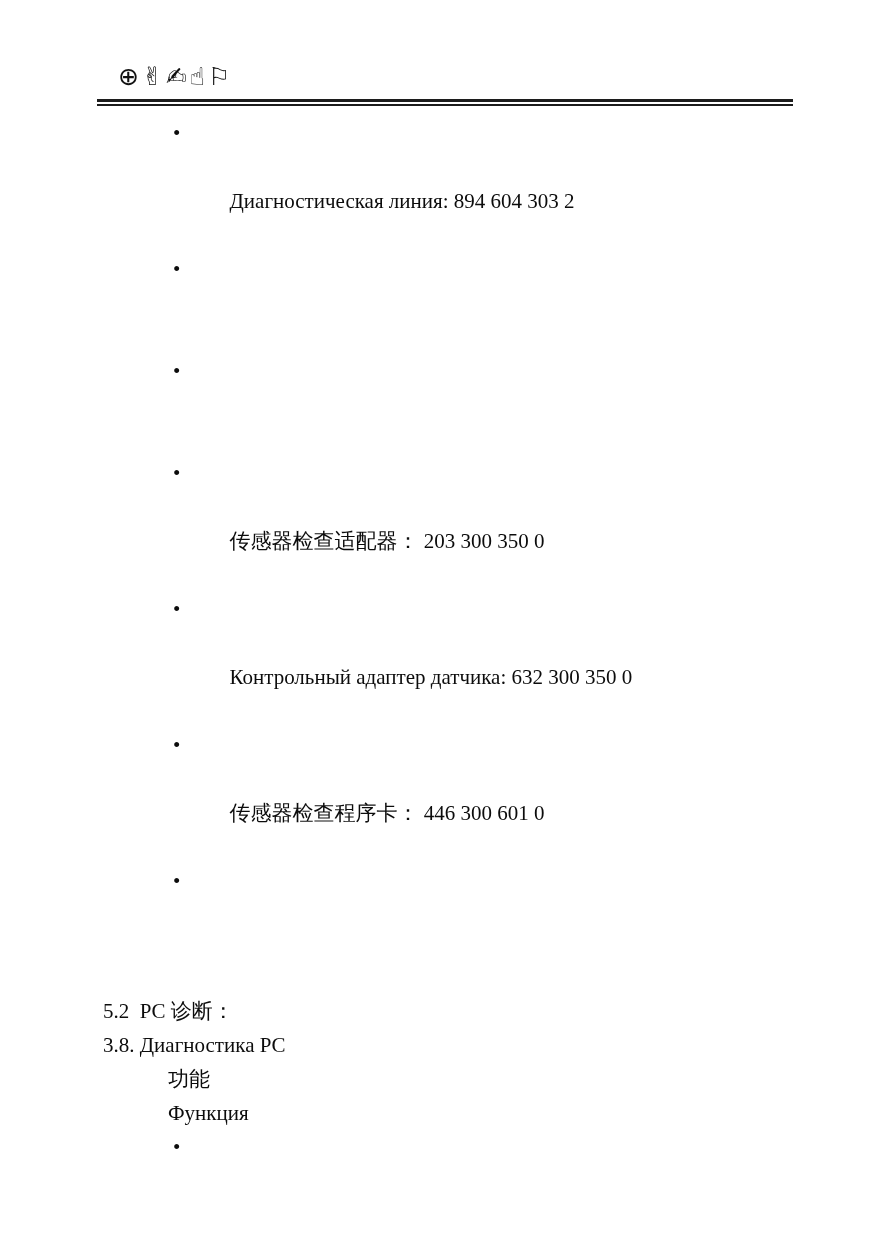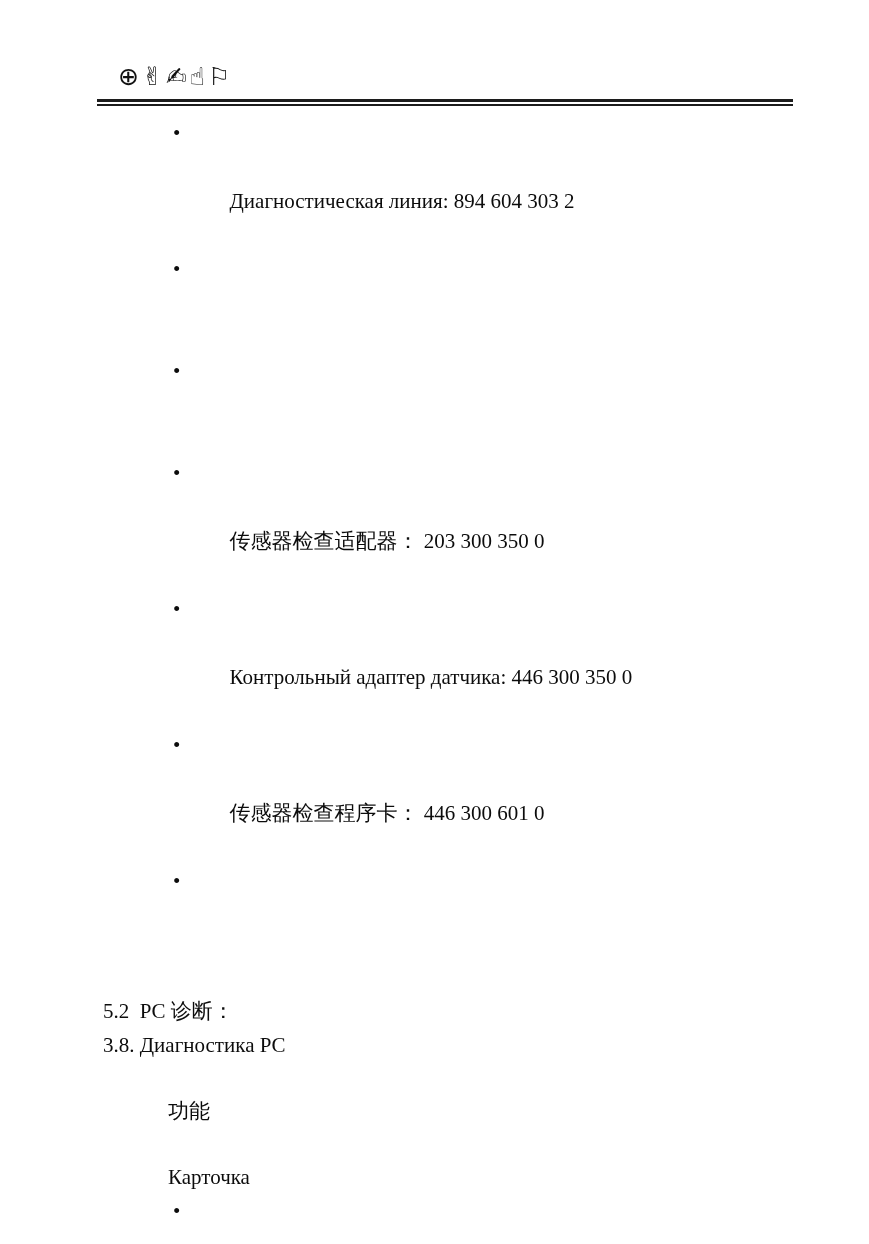--- a/index.html
+++ b/index.html
@@ -17,21 +17,21 @@
     font-size:25px;letter-spacing:3px;color:#111;
   }
   .rule{
     position:absolute;left:97px;top:99px;width:696px;height:2px;
     border-top:3px solid #1c1c1c;border-bottom:2px solid #1c1c1c;
   }
   .content{position:absolute;left:103px;top:116px;width:690px;}
   .line{line-height:34px;position:relative;white-space:pre-wrap;}
   .b{padding-left:95px;}
   .b .dot{position:absolute;left:70px;top:0;}
-  .ind{padding-left:65px;margin-top:32px;}
+  .ind{padding-left:65px;}
   .sp32{margin-top:28px;}
 </style>
 </head>
 <body>
 
 <div class="logo">⊕✌✍☝⚐</div>
 <div class="rule"></div>
 
 <div class="content">
 
@@ -45,35 +45,35 @@
     </div>
     <div class="line b">
       <span class="dot">•</span>
     </div>
     <div class="line b">
       <span class="dot">•</span>
       <span>传感器检查适配器： 203 300 350 0</span>
     </div>
     <div class="line b">
       <span class="dot">•</span>
-      <span>Контрольный адаптер датчика: 446 300 350 0</span>
+      <span>Контрольный адаптер датчика: 632 300 350 0</span>
     </div>
     <div class="line b">
       <span class="dot">•</span>
       <span>传感器检查程序卡： 446 300 601 0</span>
     </div>
     <div class="line b">
       <span class="dot">•</span>
     </div>
   </div>
 
   <div class="line sp32">5.2  PC 诊断：</div>
   <div class="line">3.8. Диагностика PC</div>
   <div class="line ind">功能</div>
-  <div class="line ind">Карточка</div>
+  <div class="line ind">Функция</div>
 
   <div>
     <div class="line b">
       <span class="dot">•</span>
       
     </div>
 
   </div>
 
 </div>

